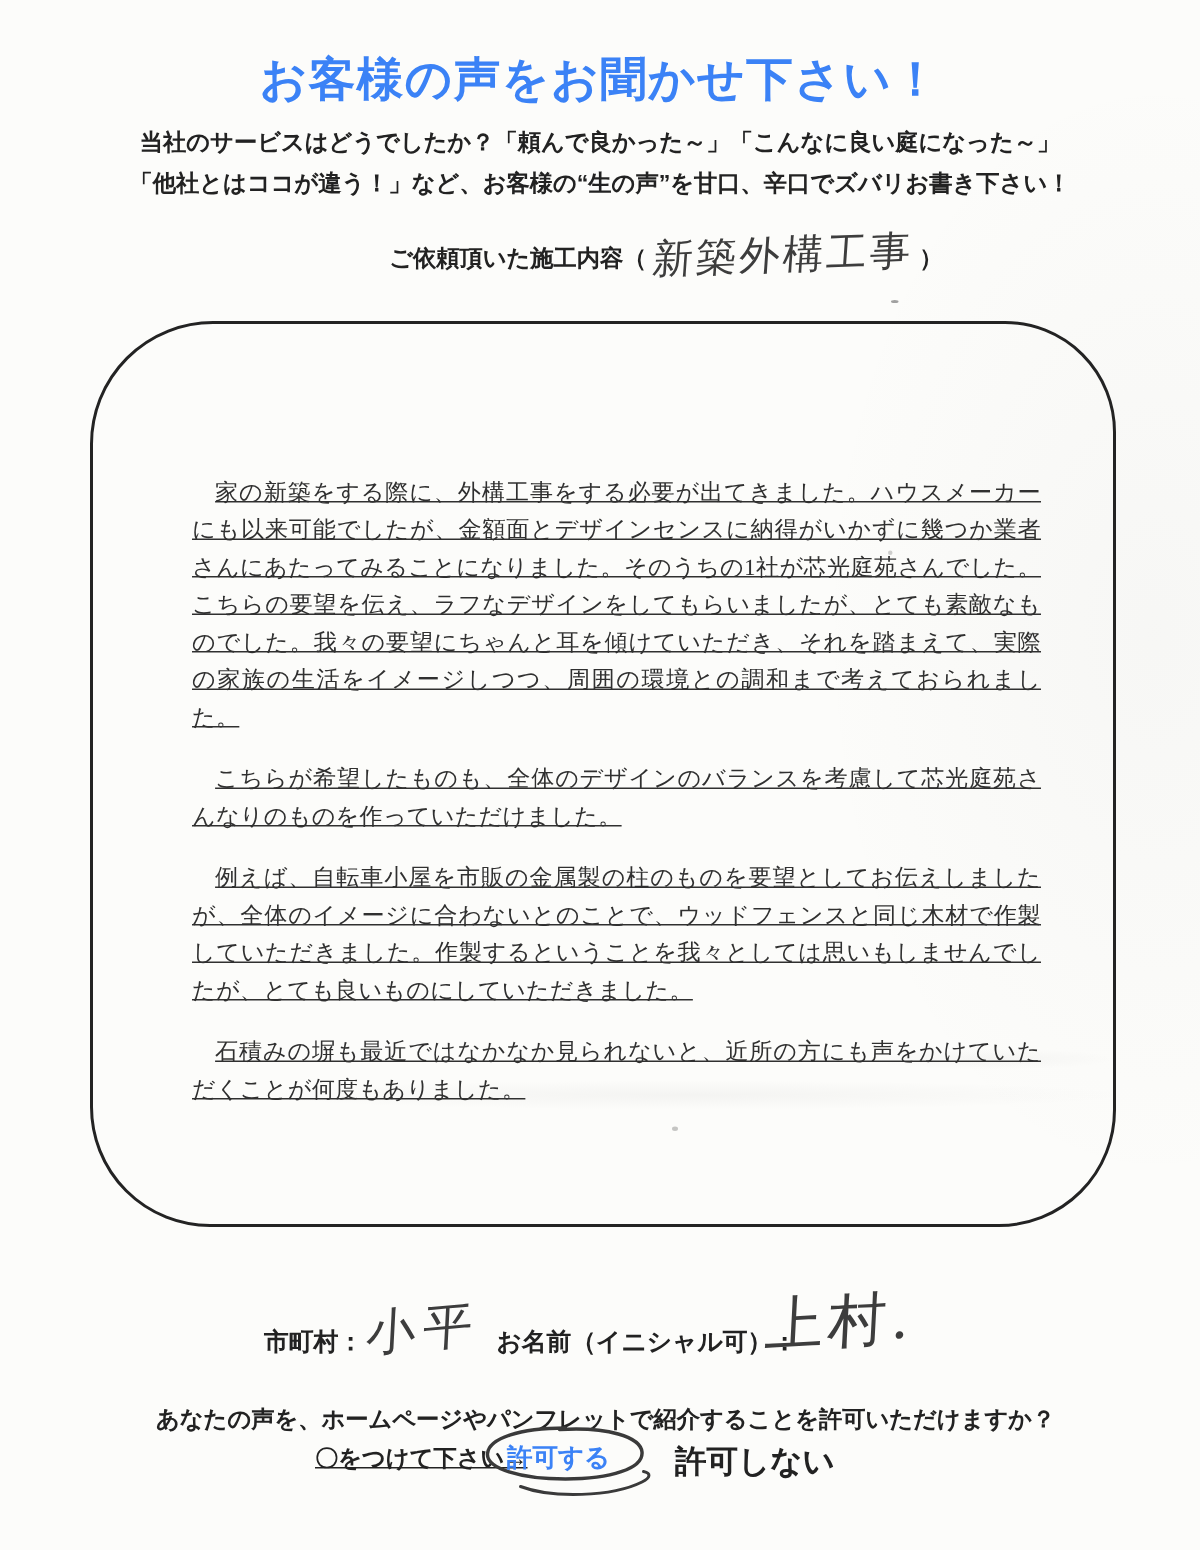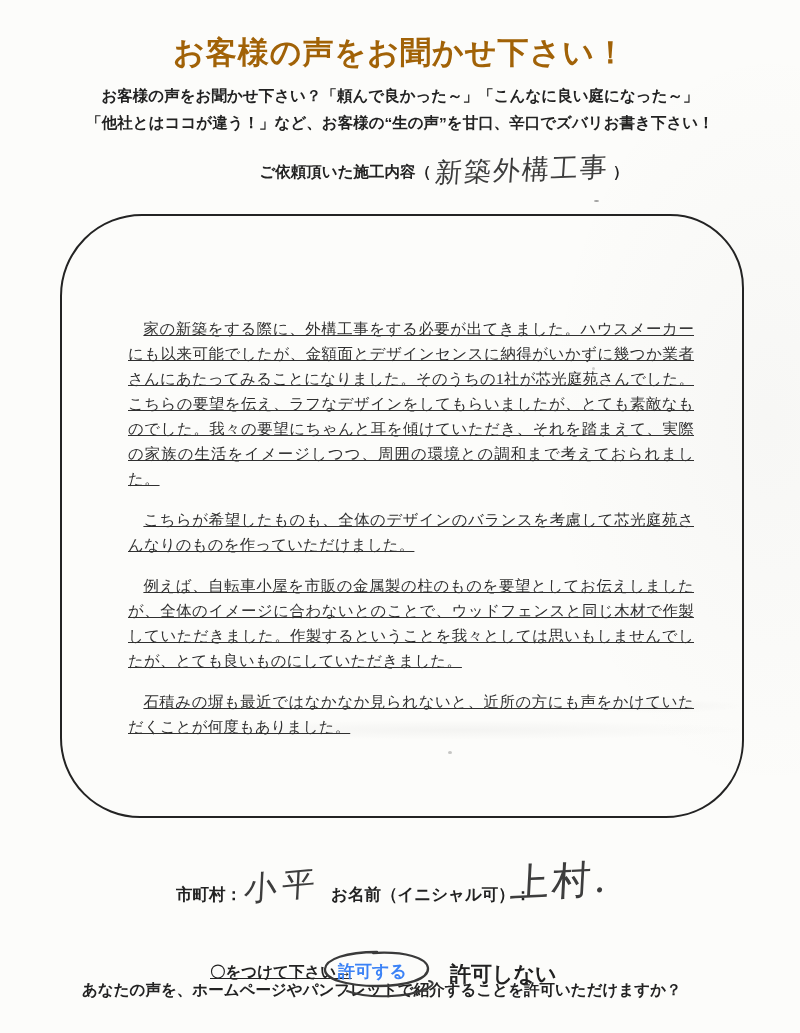--- a/index.html
+++ b/index.html
@@ -14,21 +14,21 @@
     content:"";position:absolute;inset:0;pointer-events:none;
     background:
       radial-gradient(ellipse 420px 14px at 460px 730px, rgba(110,110,110,0.06), transparent 70%),
       radial-gradient(ellipse 120px 10px at 660px 706px, rgba(110,110,110,0.05), transparent 70%),
       radial-gradient(ellipse 300px 500px at 770px 420px, rgba(120,120,120,0.04), transparent 75%);
   }
 
   .page-title{
     position:absolute;top:32px;left:0;width:100%;
     text-align:center;font-size:31px;font-weight:bold;letter-spacing:1px;
-    color:#a16207;
+    color:#3b82f6;
   }
   .subtitle{
     position:absolute;top:82px;left:0;width:100%;
     text-align:center;font-size:15.5px;font-weight:bold;line-height:27px;
     color:#222;
   }
   .request-row{
     position:absolute;top:146px;left:0;width:100%;height:52px;
     display:flex;justify-content:center;align-items:center;
     font-size:15.5px;font-weight:bold;color:#222;padding-left:44px;
@@ -62,35 +62,35 @@
   .name-label{left:331px;top:884px;}
   .city-value{
     position:absolute;left:244px;top:864px;font-size:33px;letter-spacing:5px;
     transform:rotate(-5deg) skewX(-8deg);
   }
   .name-value{
     position:absolute;left:510px;top:854px;font-size:39px;letter-spacing:3px;
     transform:rotate(-3deg) skewX(-6deg);
   }
 
-  .perm-question{position:absolute;left:82px;top:936px;font-size:15.5px;font-weight:bold;color:#222;margin-top:44px;}
+  .perm-question{position:absolute;left:104px;top:936px;font-size:15.5px;font-weight:bold;color:#222;}
   .perm-instruction{position:absolute;left:210px;top:962px;font-size:15.5px;font-weight:bold;color:#222;text-decoration:underline;}
   .perm-allow{position:absolute;left:338px;top:960px;font-size:17px;font-weight:bold;color:#3b82f6;}
   .perm-deny{position:absolute;left:450px;top:960px;font-size:21px;font-weight:bold;color:#222;}
 
   .circle-svg{position:absolute;left:313px;top:948px;width:134px;height:52px;}
 
   .artifact-dot{position:absolute;background:rgba(70,70,70,0.5);border-radius:50%;}
 </style>
 </head>
 <body>
 
 <div class="page-title">お客様の声をお聞かせ下さい！</div>
 <div class="subtitle">
-  <div>お客様の声をお聞かせ下さい？「頼んで良かった～」「こんなに良い庭になった～」</div>
+  <div>当社のサービスはどうでしたか？「頼んで良かった～」「こんなに良い庭になった～」</div>
   <div>「他社とはココが違う！」など、お客様の“生の声”を甘口、辛口でズバリお書き下さい！</div>
 </div>
 
 <div class="request-row">
   <span>ご依頼頂いた施工内容（</span>
   <span class="hand request-value">新築外構工事</span>
   <span>）</span>
 </div>
 
 <div class="testimonial-box"></div>

